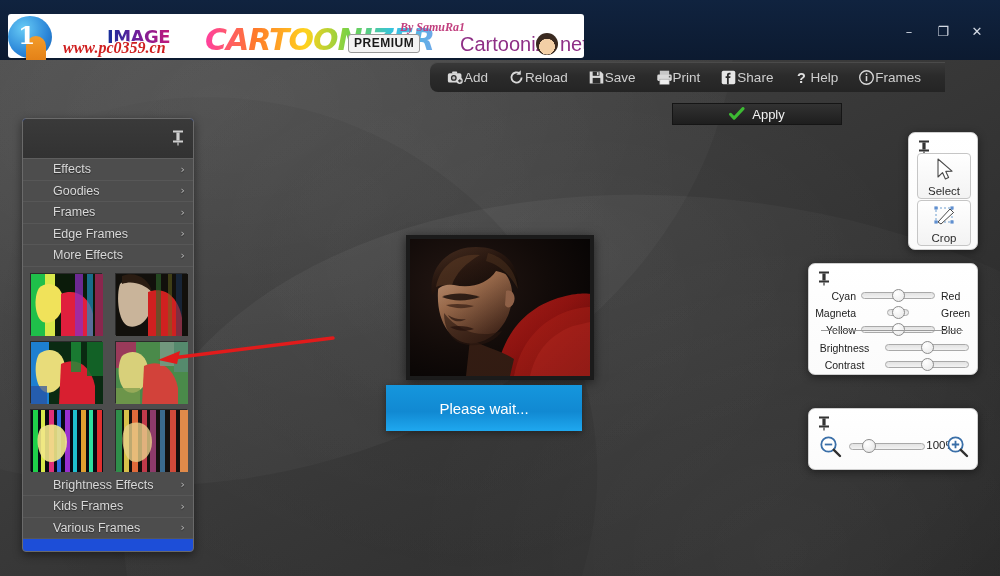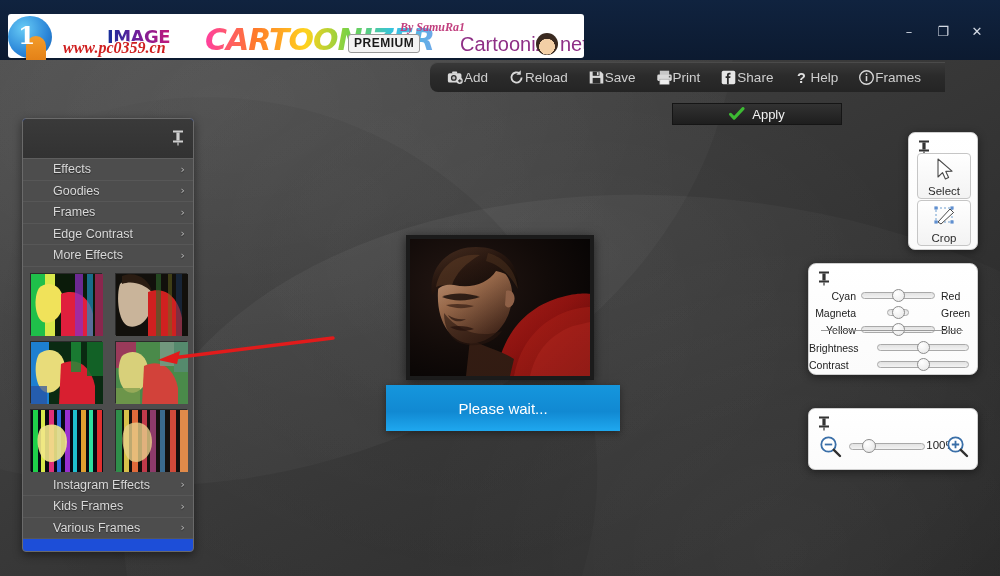--- a/index.html
+++ b/index.html
@@ -278,21 +278,21 @@
   }
   .photo {
     position: absolute; left: 0; top: 0;
     width: 180px; height: 137px;
   }
 
   
   .please-wait {
     position: absolute;
     left: 386px; top: 385px;
-    width: 234px; height: 46px;
+    width: 196px; height: 46px;
     background: linear-gradient(180deg,#1596dd 0%, #1189d2 58%, #1fa8ef 100%);
     display: flex; align-items: center; justify-content: center;
     box-shadow: 0 2px 7px rgba(0,0,0,0.4);
   }
   .please-wait span {
     color: #ffffff; font-size: 15px;
     font-family: "Liberation Sans", sans-serif;
   }
 
   
@@ -317,31 +317,31 @@
   .tool-btn.t1 { top: 20px; }
   .tool-btn.t2 { top: 67px; }
   .tool-ico { position: absolute; left: 14px; top: 3px; width: 26px; height: 24px; }
   .tool-label {
     position: absolute; left: 0; bottom: 1px; width: 100%;
     text-align: center; font-size: 11.5px; color: #2b2b2b;
     font-family: "Liberation Sans", sans-serif;
   }
 
   
-  .color-panel { left: 808px; top: 263px; width: 170px; height: 112px; border-radius: 8px; }
+  .color-panel { left: 808px; top: 263px; width: 170px; height: 112px; }
   .cp-row {
     position: absolute; left: 0; width: 170px; height: 15px;
     display: flex; align-items: center;
   }
   .cp-lab-l {
     width: 52px; text-align: right; padding-right: 5px;
     font-size: 10.5px; color: #222;
     font-family: "Liberation Sans", sans-serif;
   }
-  .cp-lab-l.wide { width: 68px; text-align: left; }
+  .cp-lab-l.wide { width: 76px; text-align: center; }
   .cp-lab-r {
     width: 44px; padding-left: 6px;
     font-size: 10.5px; color: #222;
     font-family: "Liberation Sans", sans-serif;
   }
   .slider { position: relative; height: 9px; flex: 1; }
   .slider .track {
     position: absolute; left: 0; top: 1px; right: 0; height: 7px;
     background: linear-gradient(180deg,#e2e2e2,#f2f2f2);
     border: 1px solid #a9a9a9; border-radius: 5px;
@@ -564,21 +564,21 @@
     </div>
     <div class="sb-item">
       <span>Goodies</span>
       <span class="sb-chev">›</span>
     </div>
     <div class="sb-item">
       <span>Frames</span>
       <span class="sb-chev">›</span>
     </div>
     <div class="sb-item">
-      <span>Edge Contrast</span>
+      <span>Edge Frames</span>
       <span class="sb-chev">›</span>
     </div>
     <div class="sb-item">
       <span>More Effects</span>
       <span class="sb-chev">›</span>
     </div>
 
     <div class="sb-thumbs">
       <div class="thumb">
         <svg width="72" height="62" viewBox="0 0 72 62" preserveAspectRatio="none">
@@ -650,21 +650,21 @@
           <rect x="34" y="0" width="6" height="62" fill="#8e3a6a"></rect>
           <rect x="44" y="0" width="5" height="62" fill="#3a6a8e"></rect>
           <rect x="54" y="0" width="6" height="62" fill="#d04a3a"></rect>
           <rect x="64" y="0" width="8" height="62" fill="#e08a4a"></rect>
           <path d="M10 16 C22 8 36 14 36 32 C36 48 22 56 14 50 C6 44 4 24 10 16Z" fill="#e8d08a" opacity="0.8"></path>
         </svg>
       </div>
     </div>
 
     <div class="sb-item">
-      <span>Instagram Effects</span>
+      <span>Brightness Effects</span>
       <span class="sb-chev">›</span>
     </div>
     <div class="sb-item">
       <span>Kids Frames</span>
       <span class="sb-chev">›</span>
     </div>
     <div class="sb-item">
       <span>Various Frames</span>
       <span class="sb-chev">›</span>
     </div>

